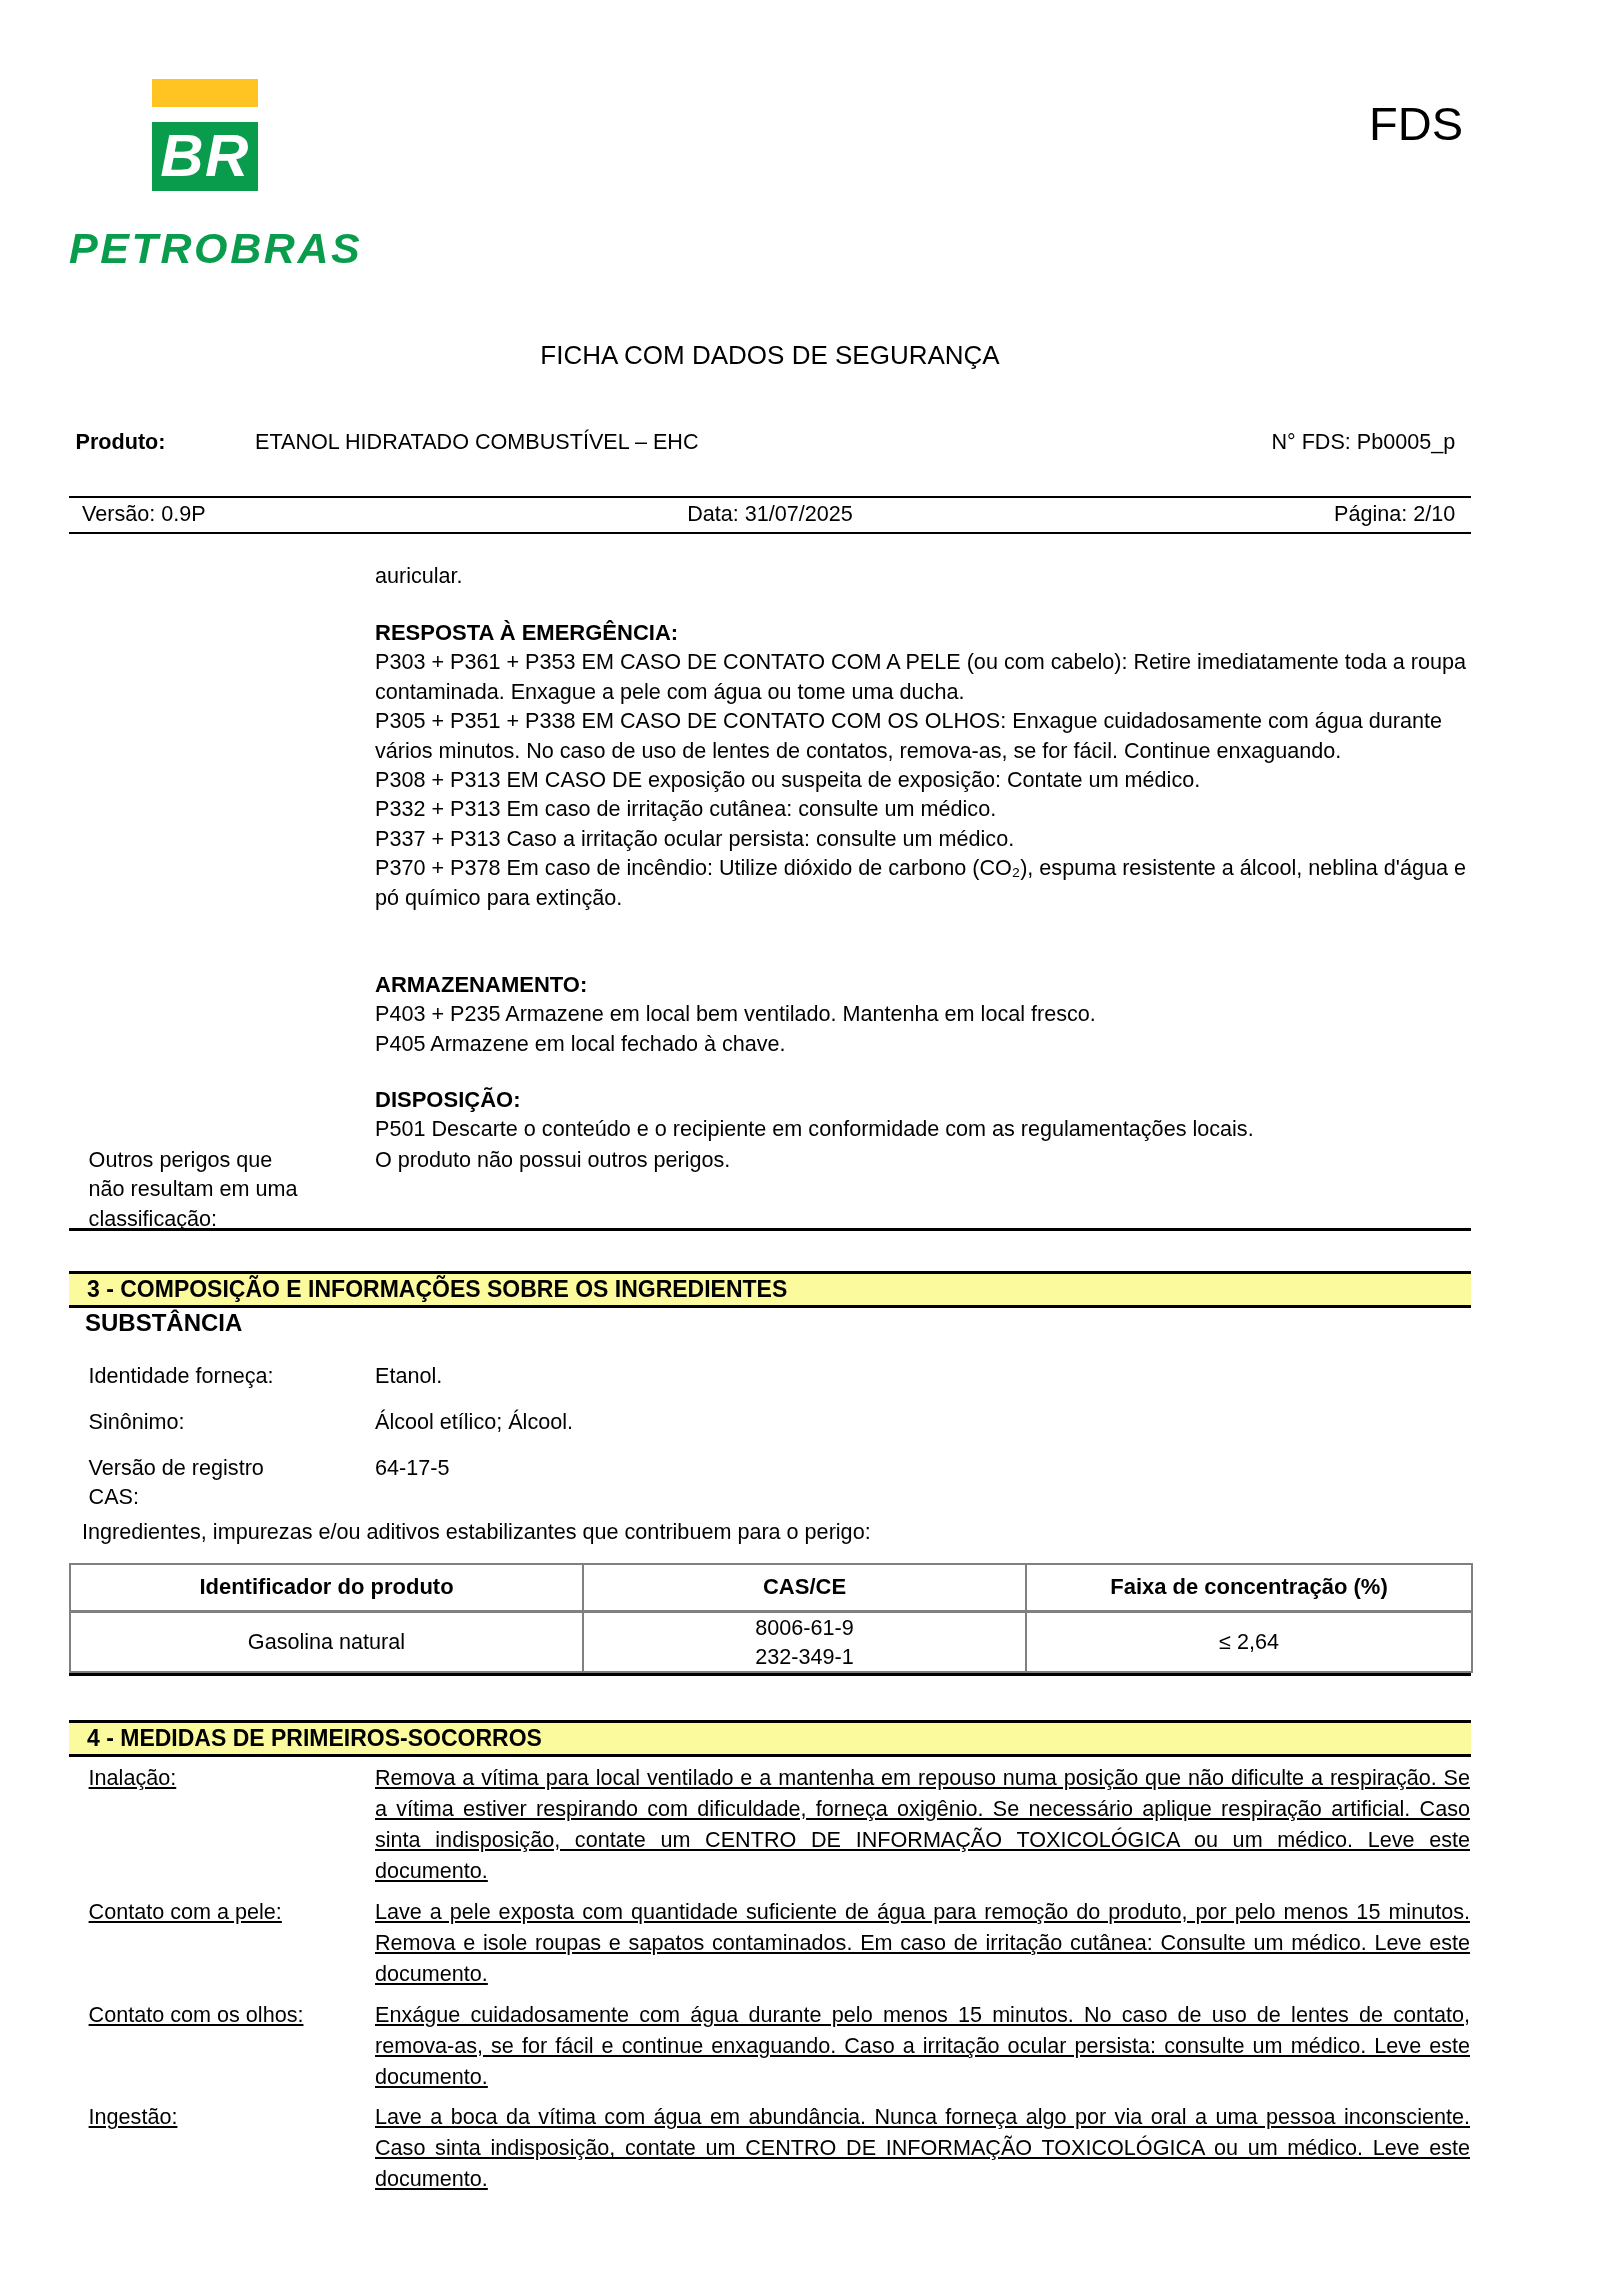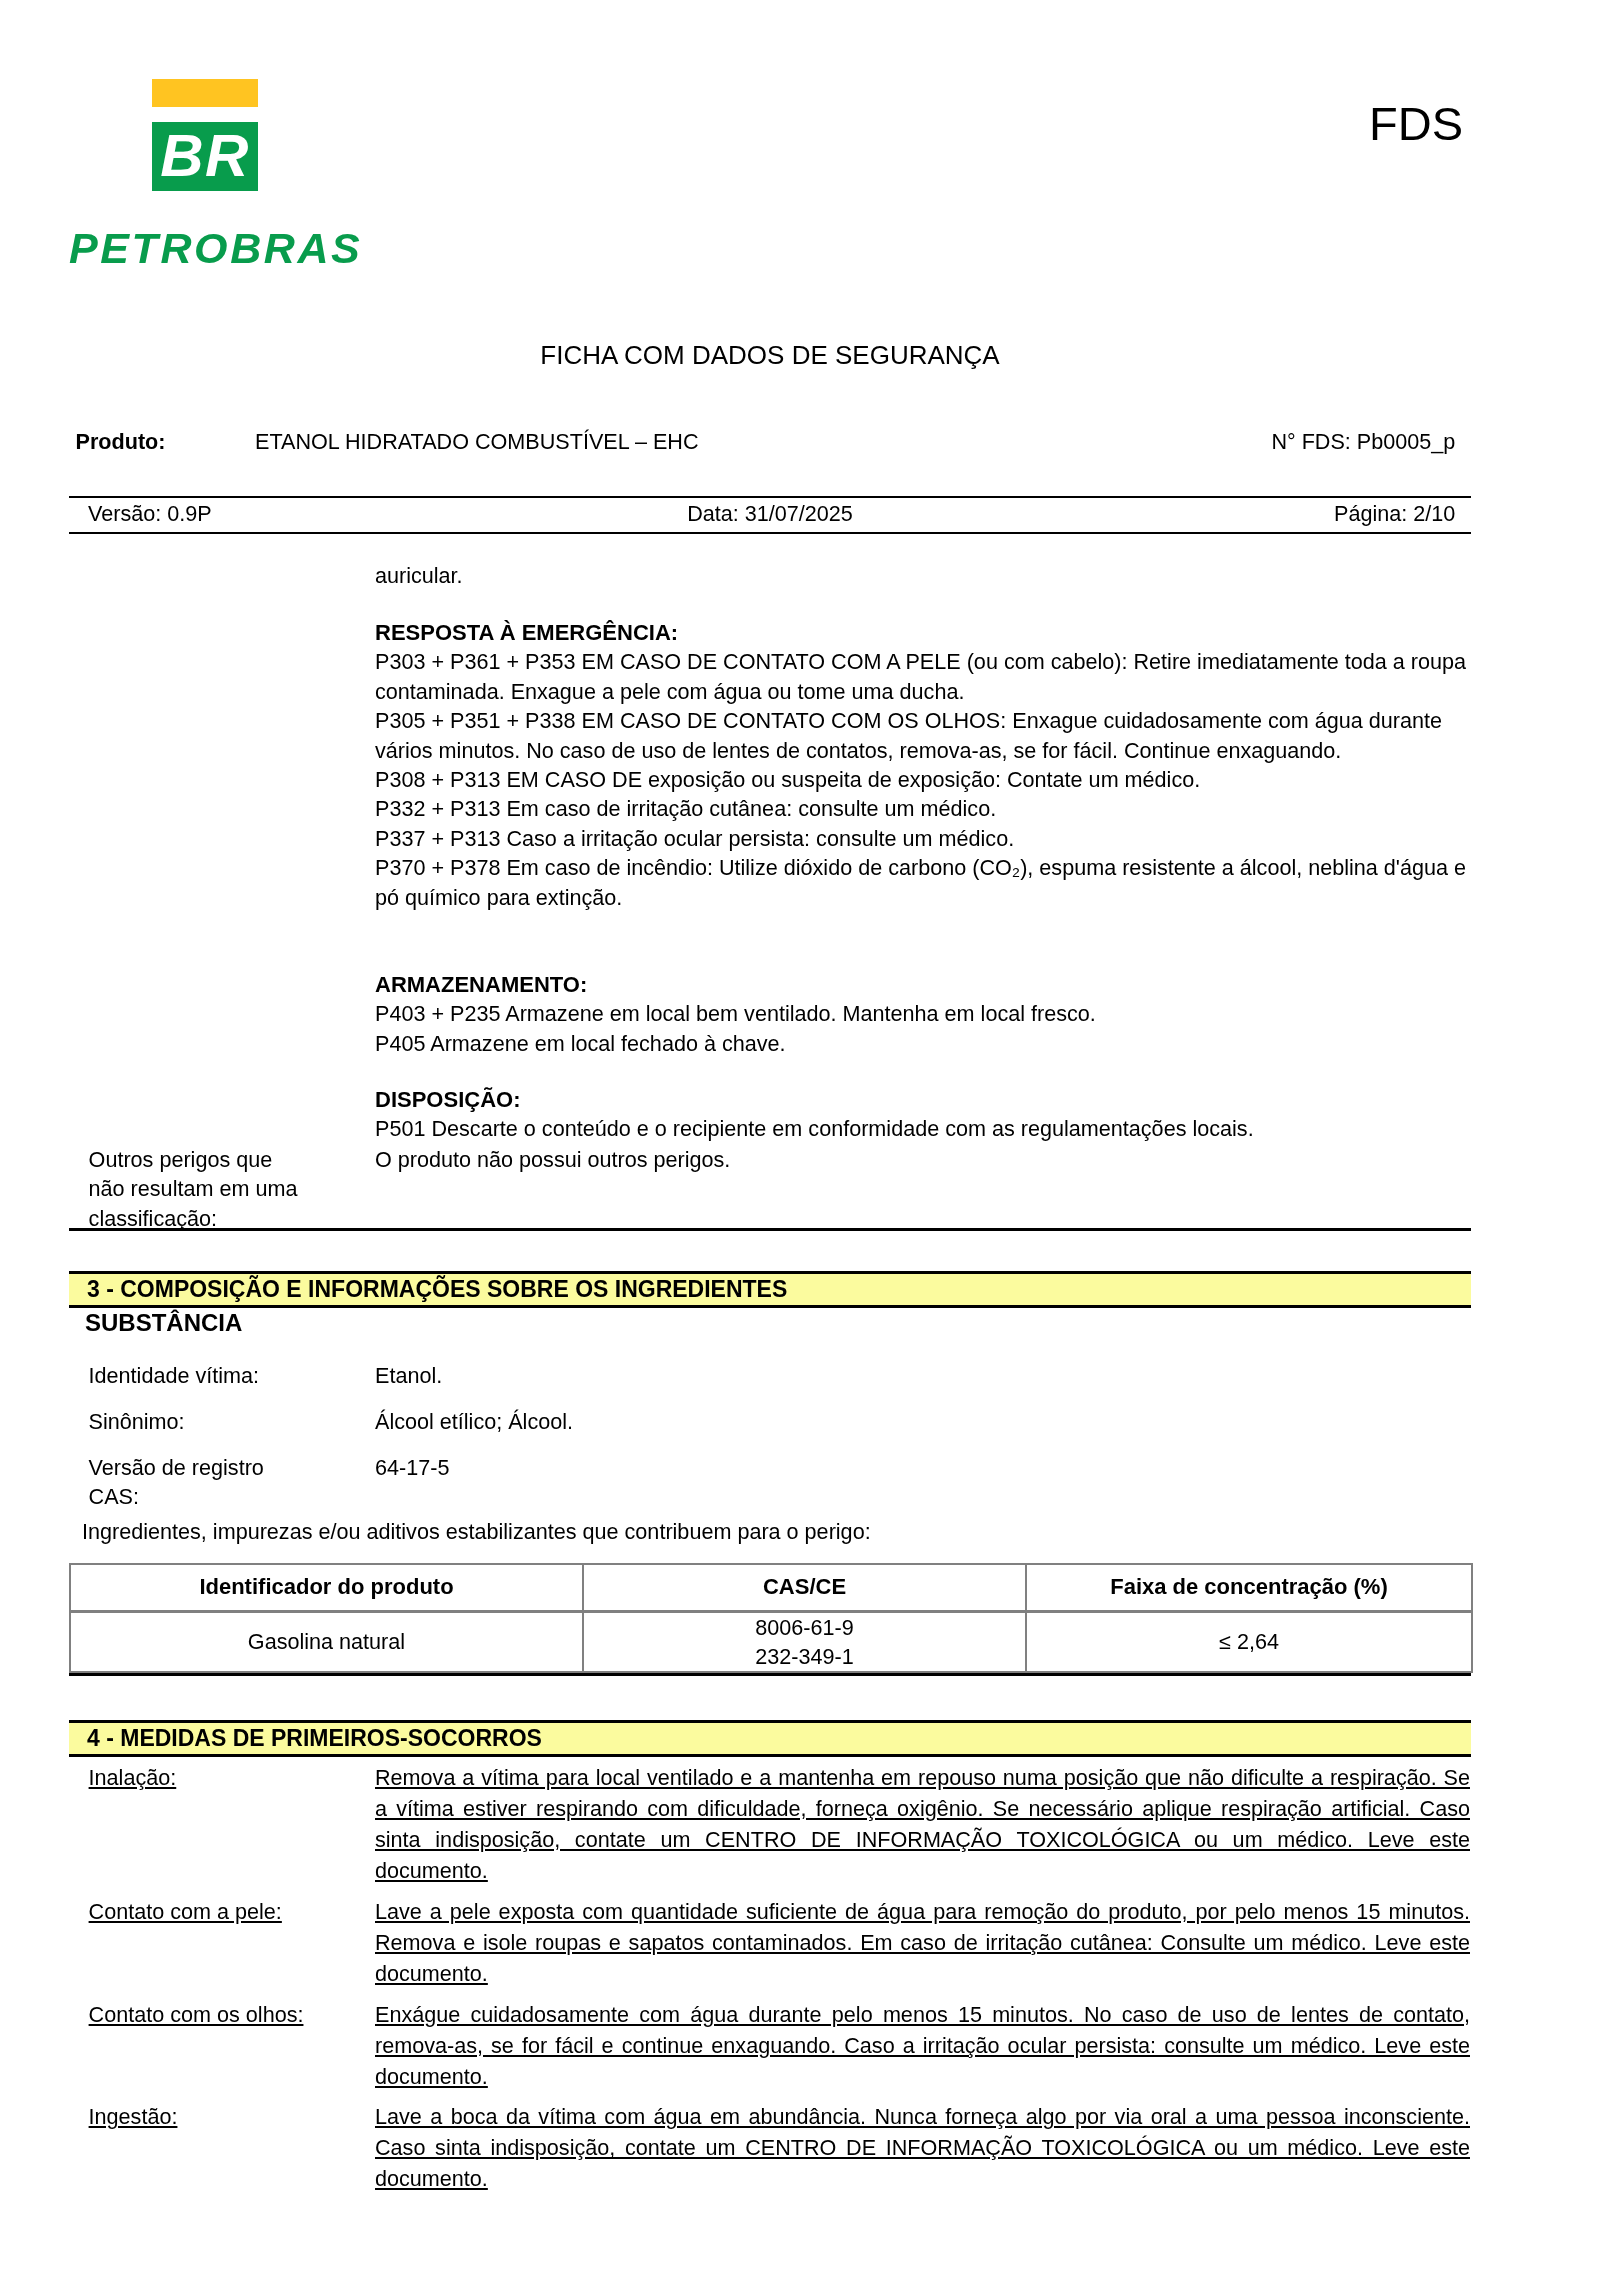--- a/index.html
+++ b/index.html
@@ -18,21 +18,21 @@
                 font-weight:bold; font-style:italic; font-size:43px; letter-spacing:2.6px; }
   .doc-type   { position:absolute; left:1369px; top:96px; font-size:47px; }
   .title      { position:absolute; left:69px; top:340px; width:1402px; text-align:center;
                 font-size:26px; font-weight:normal; }
   .product-row{ position:absolute; left:69px; top:429px; width:1402px; height:30px; font-size:21.6px; }
   .product-label { position:absolute; left:6.5px; font-weight:bold; }
   .product-name  { position:absolute; left:186px; }
   .fds-number    { position:absolute; right:15.7px; }
   .rule       { position:absolute; left:69px; width:1402px; height:2px; background:#000; }
   .meta-row   { position:absolute; left:69px; top:501px; width:1402px; font-size:21.6px; }
-  .meta-version { position:absolute; left:19px; }
+  .meta-version { position:absolute; left:13px; }
   .meta-date    { position:absolute; left:0; width:100%; text-align:center; }
   .meta-page    { position:absolute; right:15.7px; }
 
   
   .bodycol  { margin-left:306px; width:1095px; font-size:21.6px; line-height:29.4px; }
   .abs      { position:absolute; left:69px; width:1402px; }
   .bhead    { font-weight:bold; font-size:22px; line-height:29.4px; }
   .btext    { font-size:21.6px; line-height:29.4px; }
   .leftlabel{ position:absolute; left:19.6px; top:0; width:275px; font-size:21.6px; line-height:29.4px; }
 
@@ -130,21 +130,21 @@
   <div class="thickline" style="top:1228px"></div>
 
   <div class="secbar" style="top:1271px">
     <span>3 - COMPOSIÇÃO E INFORMAÇÕES SOBRE OS INGREDIENTES</span>
   </div>
 
   <div class="substance">SUBSTÂNCIA</div>
 
   <div class="kvrows">
     <div class="kvrow">
-      <div class="leftlabel">Identidade vítima:</div>
+      <div class="leftlabel">Identidade forneça:</div>
       <div class="val">Etanol.</div>
     </div>
     <div class="kvrow">
       <div class="leftlabel">Sinônimo:</div>
       <div class="val">Álcool etílico; Álcool.</div>
     </div>
     <div class="kvrow" style="min-height:59px">
       <div class="leftlabel" style="width:216px">Versão de registro CAS:</div>
       <div class="val">64-17-5</div>
     </div>

